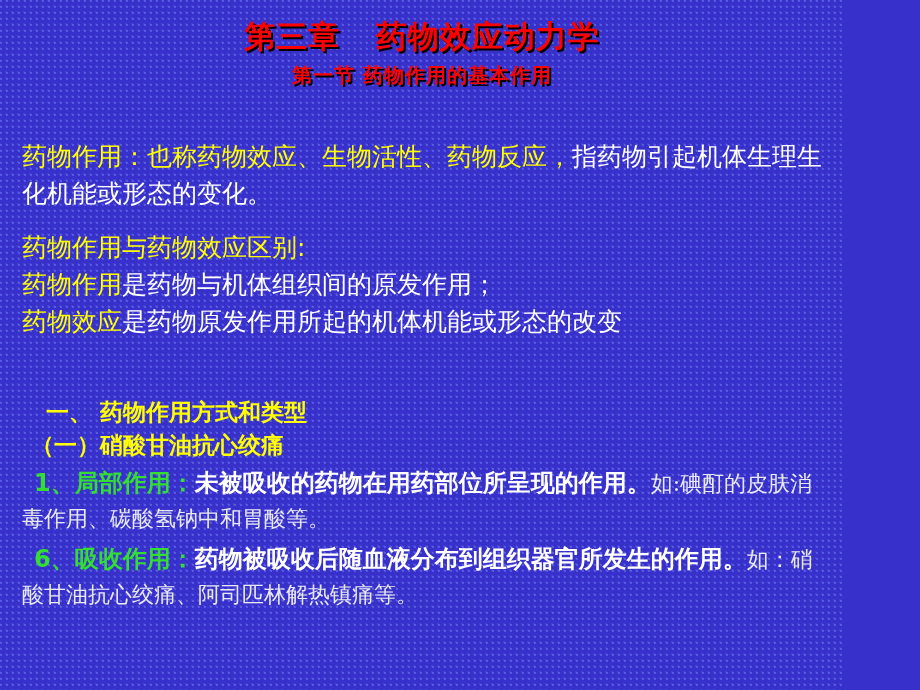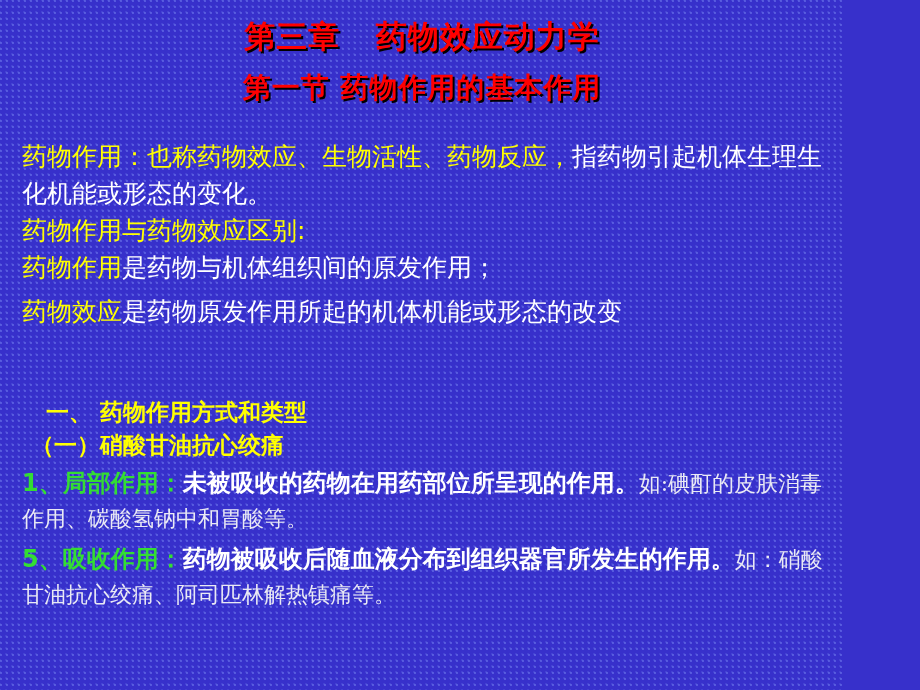--- a/index.html
+++ b/index.html
@@ -43,46 +43,45 @@
     font-weight: bold;
     text-shadow: 2px 2px 0 #000000;
     letter-spacing: 1px;
     white-space: pre;
   }
   .title-line.main {
     font-size: 31px;
     line-height: 40px;
   }
   .title-line.sub {
-    font-size: 28px;
+    font-size: 20px;
     line-height: 38px;
-    margin-top: 13px;
   }
 
   
   .body-block {
     position: absolute;
     left: 22px;
     right: 14px;
     top: 138px;
   }
   .para {
     font-family: "DejaVu Sans", "Liberation Sans", sans-serif;
     font-size: 25px;
     line-height: 37px;
     color: #FFFFFF;
     margin: 0 0 0 0;
     text-align: left;
   }
   .para .hl {           
     color: #FFFF00;
   }
-  .para.p1 { }
+  .para.p1 { margin-bottom: 17px; }
   .para.p2 { margin-bottom: 0; }
-  .para.p3 { margin-bottom: 7px; }
+  .para.p3 { }
   .para.p4 { margin-bottom: 14px; }
 
   
   .outline-block {
     position: absolute;
     left: 22px;
     right: 12px;
     top: 396px;
   }
   .head-1 {
@@ -114,20 +113,21 @@
   .item {
     font-family: "DejaVu Sans", "Liberation Sans", sans-serif;
     font-size: 24px;
     line-height: 35px;
     color: #FFFFFF;
     font-weight: bold;
     text-align: left;
   }
   .item .num {
     color: #33DD33;
+    margin-left: 12px;
   }
   .item .ex {                      
     font-family: "DejaVu Serif", "Liberation Serif", serif;
     font-weight: normal;
     font-size: 22px;
     color: #E9E9F4;
   }
   .item.i2 { margin-top: 6px; }
 </style>
 </head>
@@ -165,18 +165,18 @@
     <div class="head-2">（一）硝酸甘油抗心绞痛</div>
   </div>
 
   <div class="item-block">
 
     <div class="item i1">
       <span class="num">1、局部作用：</span><span>未被吸收的药物在用药部位所呈现的作用。</span><span class="ex">如:碘酊的皮肤消毒作用、碳酸氢钠中和胃酸等。</span>
     </div>
 
     <div class="item i2">
-      <span class="num">5、吸收作用：</span><span>药物被吸收后随血液分布到组织器官所发生的作用。</span><span class="ex">如：硝酸甘油抗心绞痛、阿司匹林解热镇痛等。</span>
+      <span class="num">6、吸收作用：</span><span>药物被吸收后随血液分布到组织器官所发生的作用。</span><span class="ex">如：硝酸甘油抗心绞痛、阿司匹林解热镇痛等。</span>
     </div>
 
   </div>
 
 </div>
 
 </body></html>

